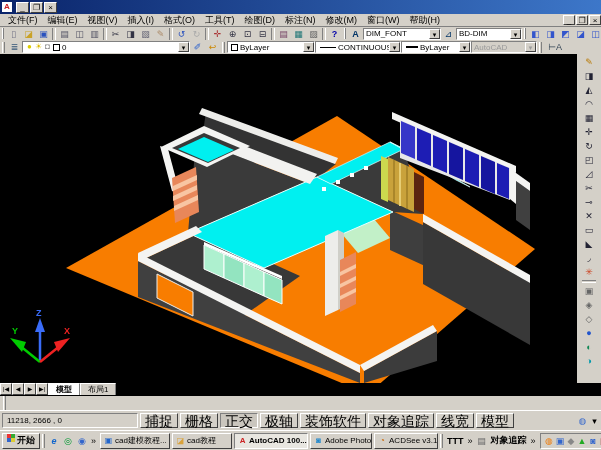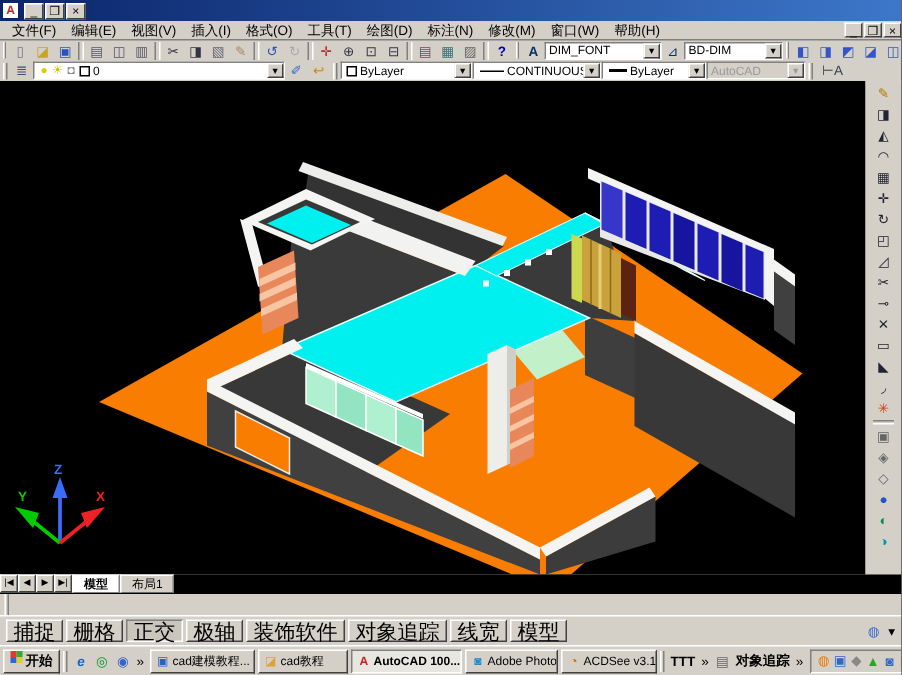--- a/index.html
+++ b/index.html
@@ -312,20 +312,21 @@
     <span class="tab active">模型</span>
     <span class="tab">布局1</span>
   </div>
 
   <div id="cmdrow" class="row">
     <span class="vgrip"></span>
     <div id="cmdline">命令:</div>
   </div>
 
   <div id="statusrow" class="row">
+    <span id="coords" class="s">11218, 2666 , 0</span>
     <span class="stbtn b">捕捉</span>
     <span class="stbtn b">栅格</span>
     <span class="stbtn b pressed">正交</span>
     <span class="stbtn b">极轴</span>
     <span class="stbtn b">装饰软件</span>
     <span class="stbtn b">对象追踪</span>
     <span class="stbtn b">线宽</span>
     <span class="stbtn b">模型</span>
     <span class="sp"></span>
     <span class="ti" style="color:#36c">◍</span>

